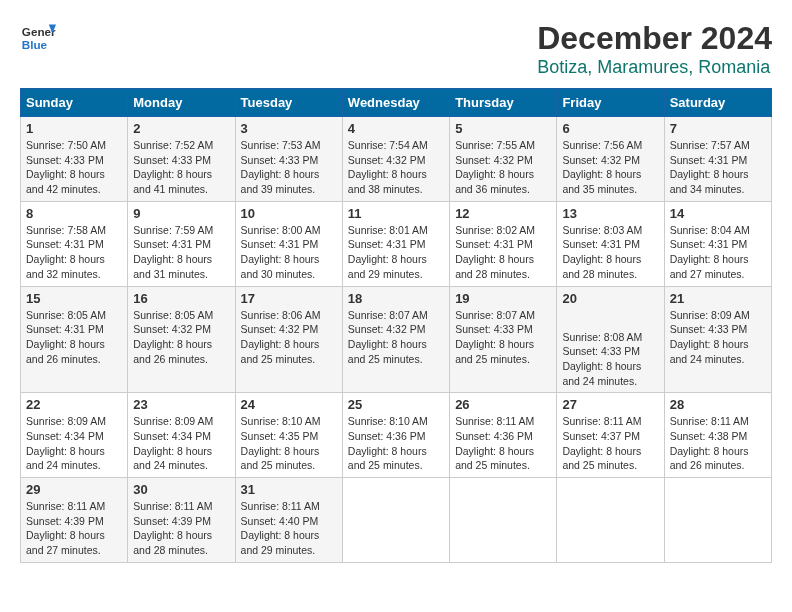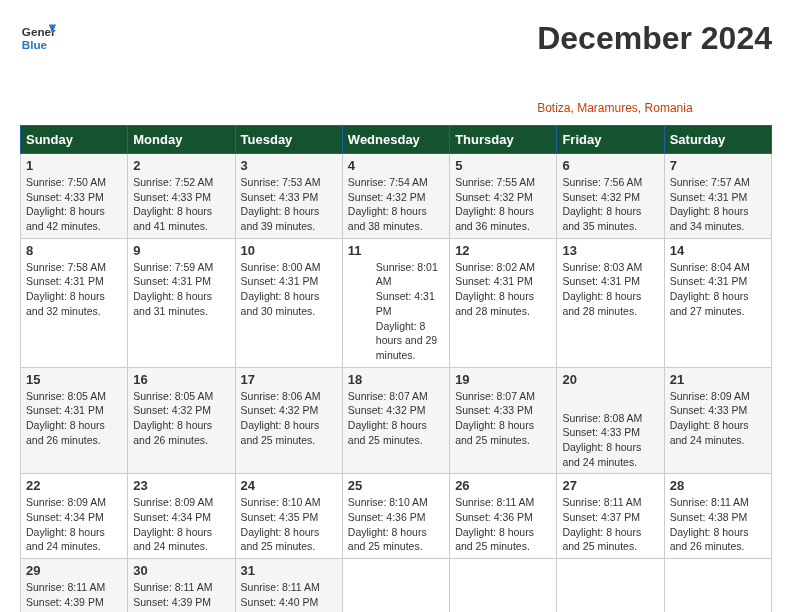--- a/index.html
+++ b/index.html
@@ -27,31 +27,30 @@
     }
     .title-block {
       text-align: left;
     }
     .month-title {
       font-size: 32px;
       font-weight: bold;
       color: #333;
     }
     .location {
-      font-size: 12px;
-      color: #c2410c;
-      margin-top: 44px;
+      font-size: 18px;
+      color: #0f766e;
     }
     table {
       width: 100%;
       border-collapse: collapse;
       font-size: 11px;
     }
     thead tr th {
-      background-color: #14532d;
+      background-color: #0369a1;
       color: #fff;
       text-align: left;
       padding: 6px 5px;
       font-size: 13px;
       font-weight: bold;
       border: 1px solid #1a5fa8;
     }
     tbody tr td {
       vertical-align: top;
       padding: 4px 5px;
@@ -167,21 +166,21 @@
 Daylight: 8 hours and 31 minutes.</div>
         </td>
         <td>
           <span class="day-num">10</span>
           <div class="day-info" style="white-space: pre-line;">Sunrise: 8:00 AM
 Sunset: 4:31 PM
 Daylight: 8 hours and 30 minutes.</div>
         </td>
         <td>
           <span class="day-num">11</span>
-          <div class="day-info" style="white-space: pre-line; margin-left: 28px;">Sunrise: 8:01 AM
+          <div class="day-info" style="white-space: pre-line;">Sunrise: 8:01 AM
 Sunset: 4:31 PM
 Daylight: 8 hours and 29 minutes.</div>
         </td>
         <td>
           <span class="day-num">12</span>
           <div class="day-info" style="white-space: pre-line;">Sunrise: 8:02 AM
 Sunset: 4:31 PM
 Daylight: 8 hours and 28 minutes.</div>
         </td>
         <td>

